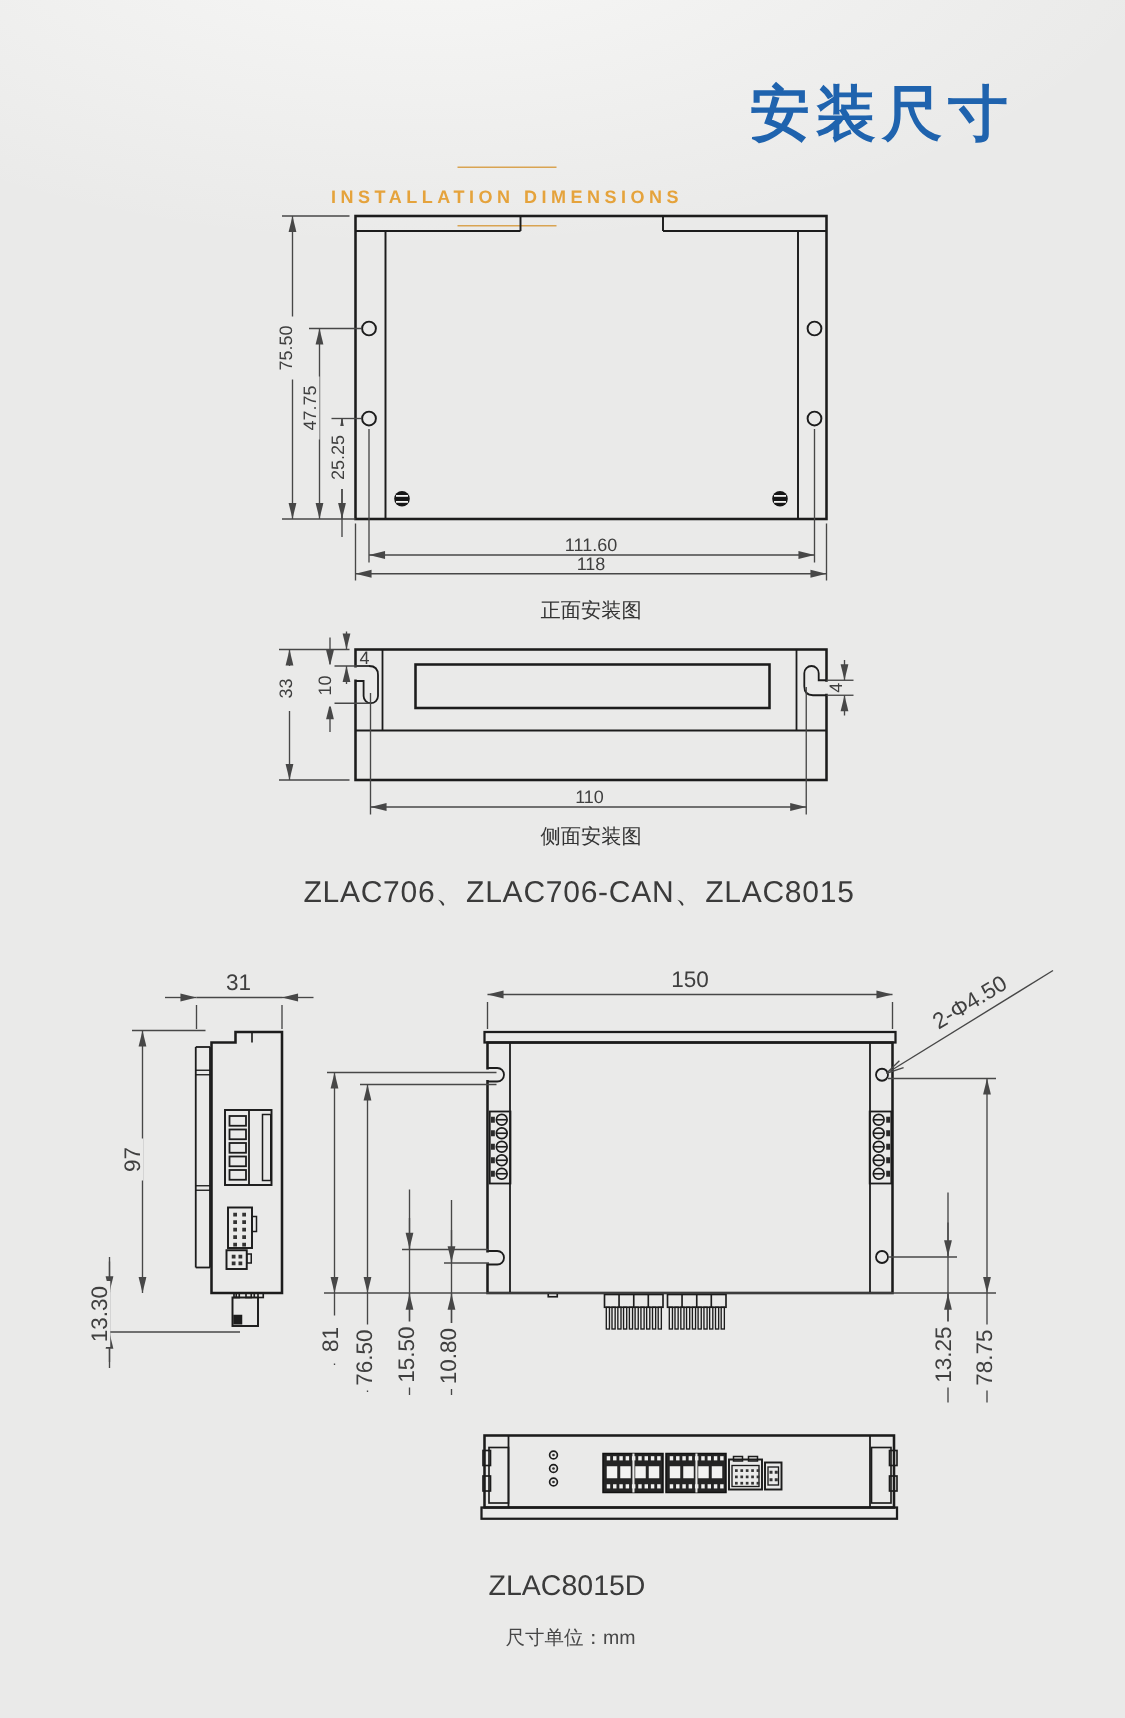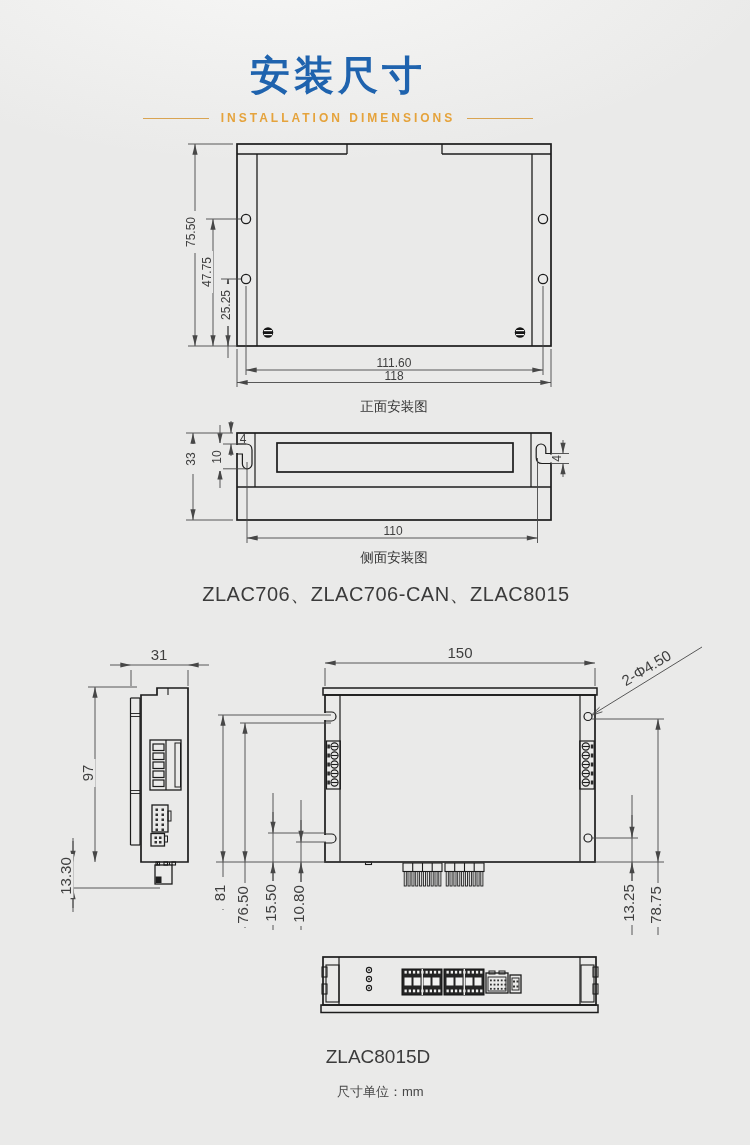--- a/index.html
+++ b/index.html
@@ -1,26 +1,26 @@
 <!DOCTYPE html>
 <html><head>
 <meta charset="utf-8">
 <style>
   html,body{margin:0;padding:0;}
   body{
     width:750px;height:1145px;position:relative;overflow:hidden;
     font-family:"Liberation Sans",sans-serif;
     background:radial-gradient(90% 300px at 38% -60px, #f8f8f7 0%, rgba(248,248,247,0) 75%), #eaeae9;
   }
-  .header{position:absolute;left:0;top:48px;width:676px;text-align:center;}
+  .header{position:absolute;left:0;top:48px;width:676px;text-align:right;}
   .header h1{
     margin:0;font-size:40px;font-weight:bold;letter-spacing:4px;color:#1f63ae;
   }
   .subtitle-row{
-    margin-top:8px;display:flex;align-items:center;justify-content:center;gap:12px;
+    margin-top:8px;display:flex;align-items:center;justify-content:center;gap:12px;flex-direction:column;
   }
   .subtitle-row .rule{display:inline-block;width:66px;height:0;border-top:1px solid #d9a452;}
   .subtitle{
     font-size:12px;letter-spacing:3px;color:#e5a33c;font-weight:bold;
   }
   svg{position:absolute;left:0;top:0;}
   svg text{font-family:"Liberation Sans",sans-serif;}
   .obj{stroke:#1c1c1c;fill:none;}
   .dimline{stroke:#474747;stroke-width:0.9;fill:none;}
   .dimtxt{fill:#3f3f3f;font-size:12px;}

